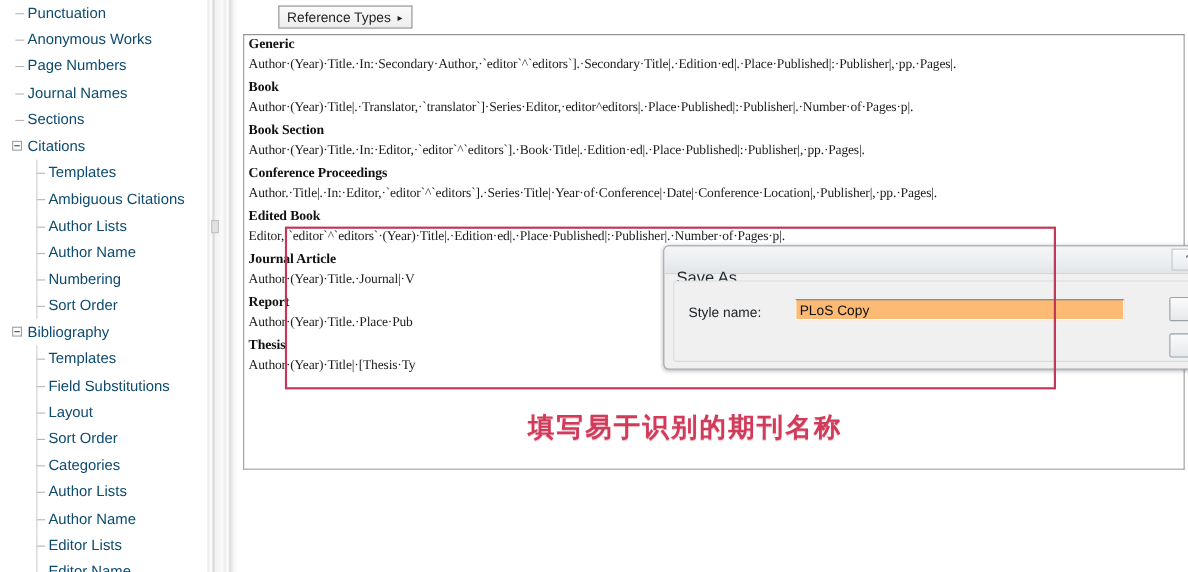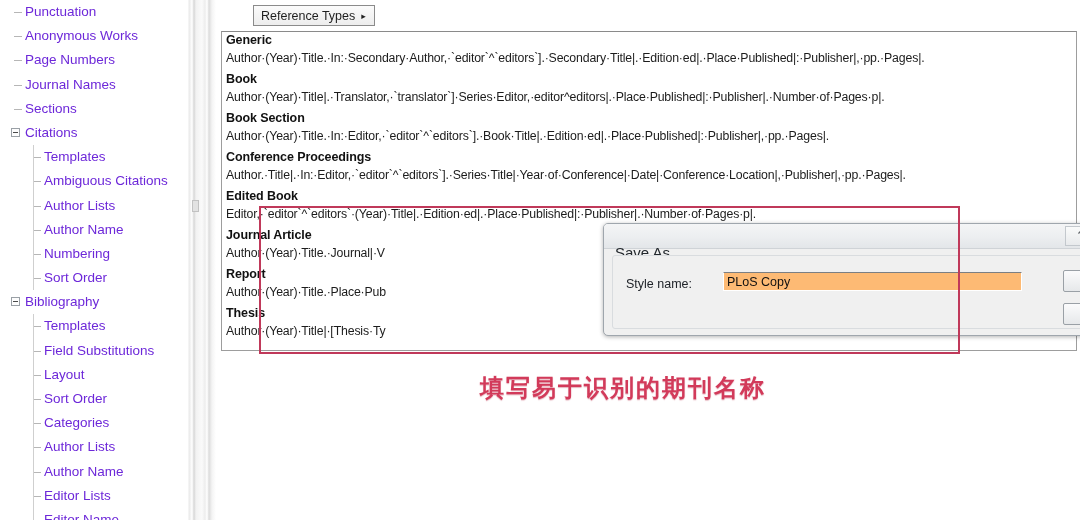--- a/index.html
+++ b/index.html
@@ -24,21 +24,21 @@
     height: 520px;
     background: #ffffff;
     overflow: hidden;
   }
   .tree-row {
     position: relative;
     height: 24.2px;
     line-height: 24.2px;
     white-space: nowrap;
     font-size: 13.5px;
-    color: #6d28d9;
+    color: #0c4a6e;
   }
   .tree-row .twisty {
     position: absolute;
     left: 8px;
     top: 7px;
     width: 9px;
     height: 9px;
     border: 1px solid #9aa0a6;
     background: #fdfdfd;
     box-sizing: border-box;
@@ -135,26 +135,27 @@
     font-size: 9px;
     position: relative;
     top: -1px;
   }
 
   #template-panel {
     position: absolute;
     left: 3px;
     top: 31px;
     width: 856px;
-    height: 320px;
+    height: 396px;
     background: #ffffff;
     border: 1px solid #9d9d9d;
     border-top-color: #8a8a8a;
     box-sizing: border-box;
     overflow: hidden;
+    font-family: Liberation Serif, serif;
   }
   .tpl-block { padding: 0 0 0 4px; }
   .tpl-head {
     font-size: 12.5px;
     font-weight: bold;
     color: #111;
     line-height: 17px;
     white-space: nowrap;
     letter-spacing: -0.1px;
   }

